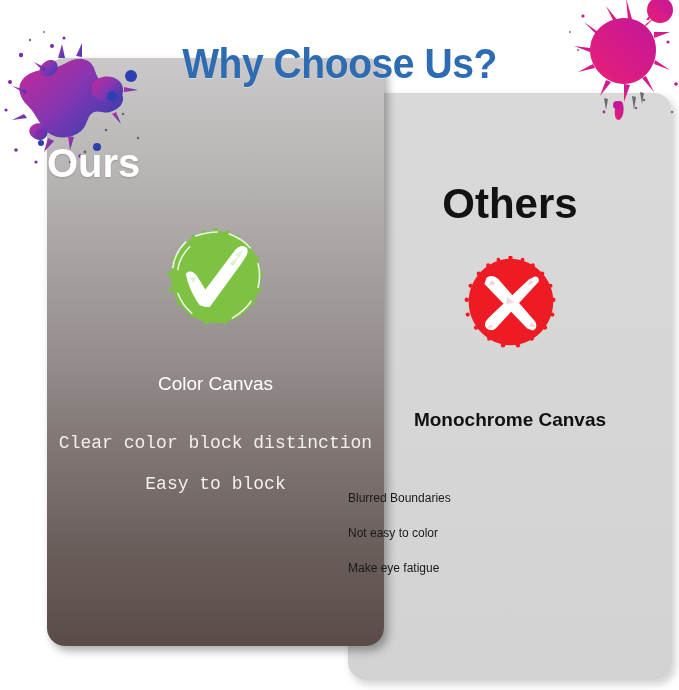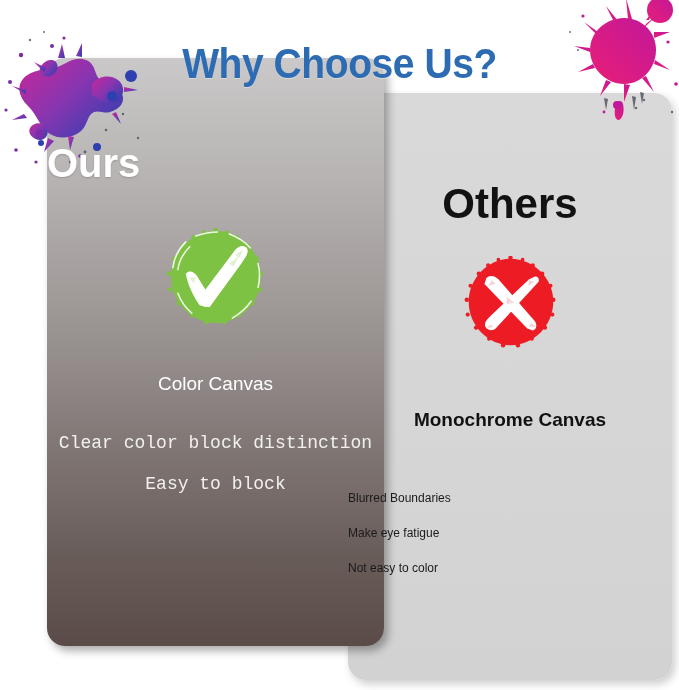--- a/index.html
+++ b/index.html
@@ -393,17 +393,17 @@
         <path d="M38 34 L62 58"></path>
         <path d="M62 36 L40 60"></path>
       </g>
     </svg>
   </div>
 
   <div id="subtitle-others">Monochrome Canvas</div>
 
   <ul class="feature-list" id="list-others">
     <li>Blurred Boundaries</li>
+    <li>Not easy to color</li>
     <li>Make eye fatigue</li>
-    <li>Not easy to color</li>
   </ul>
 
 </div>
 
 </body></html>

